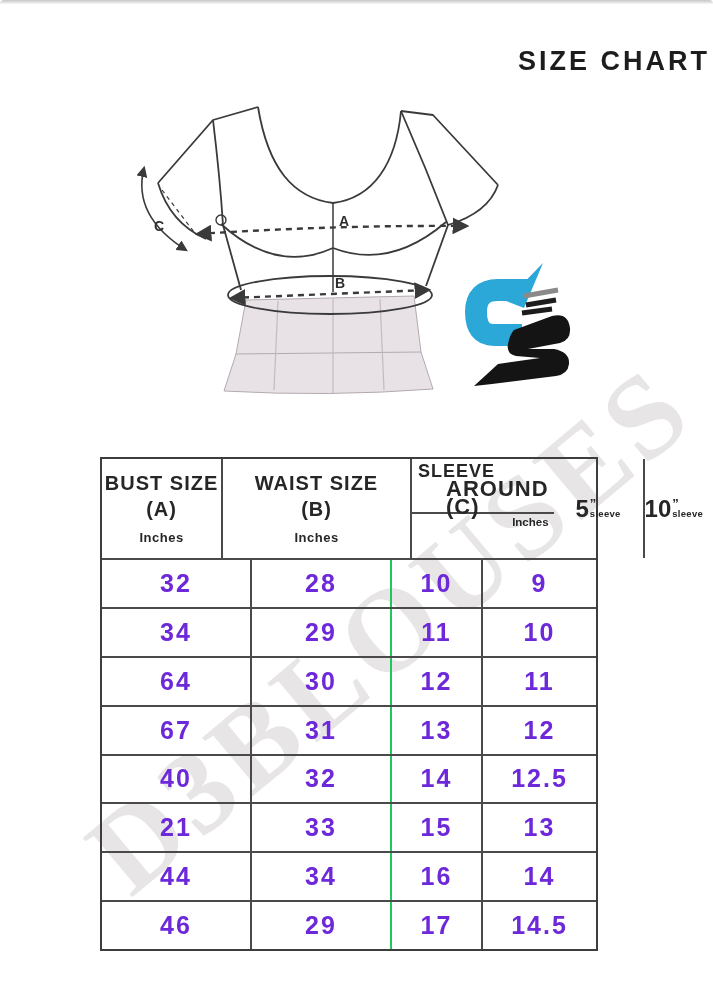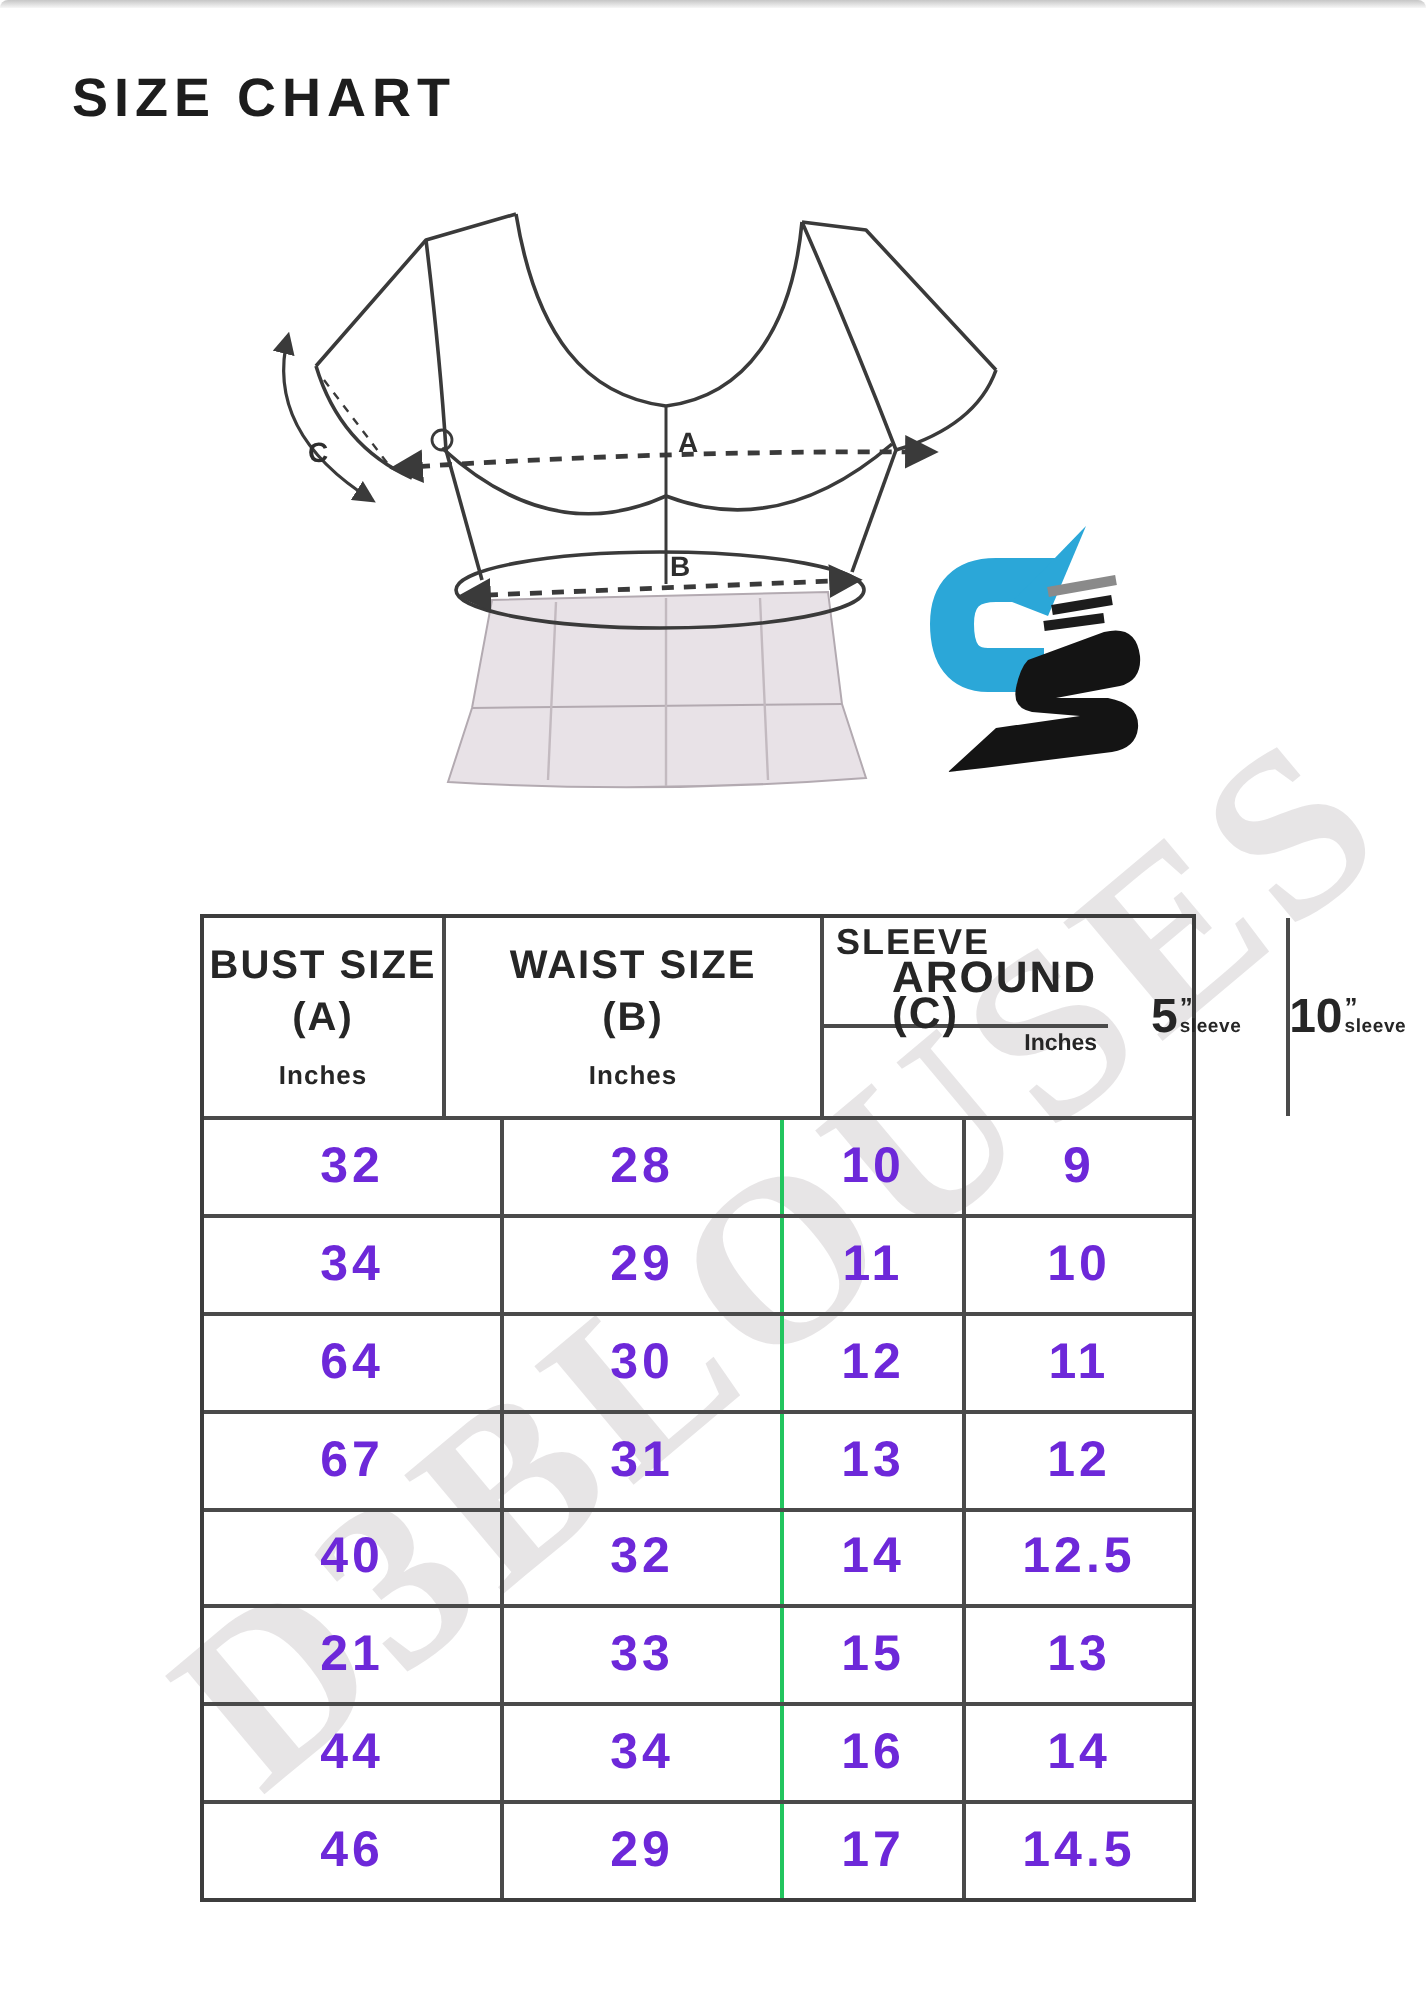--- a/index.html
+++ b/index.html
@@ -13,22 +13,22 @@
   
   .watermark{
     position:absolute;left:390px;top:630px;z-index:1;white-space:nowrap;
     transform:translate(-50%,-50%) rotate(-40deg);
     font-family:"Liberation Serif","DejaVu Serif",serif;
     font-size:118px;font-weight:600;letter-spacing:6px;
     color:rgba(105,95,100,0.16);user-select:none;
   }
   
   .title{
-    position:absolute;top:30px;left:0;width:662px;margin:4px;z-index:2;
-    text-align:left;font-size:27px;font-weight:bold;letter-spacing:3px;color:#1d1d1d;padding-left:32px;
+    position:absolute;top:30px;left:0;width:662px;margin:16px;z-index:2;
+    text-align:right;font-size:27px;font-weight:bold;letter-spacing:3px;color:#1d1d1d;padding-left:32px;
   }
   
   .blouse{position:absolute;left:128px;top:98px;width:384px;height:325px;z-index:2;}
   .logo{position:absolute;left:450px;top:250px;width:140px;height:145px;z-index:3;}
   .diagram-label{font-family:"Liberation Sans",sans-serif;font-size:14px;font-weight:bold;fill:#2e2e2e;}
   
   .table{
     position:absolute;left:100px;top:457px;width:498px;height:494px;z-index:2;
     border:2px solid #3d3d3d;box-sizing:border-box;display:flex;flex-direction:column;
   }

